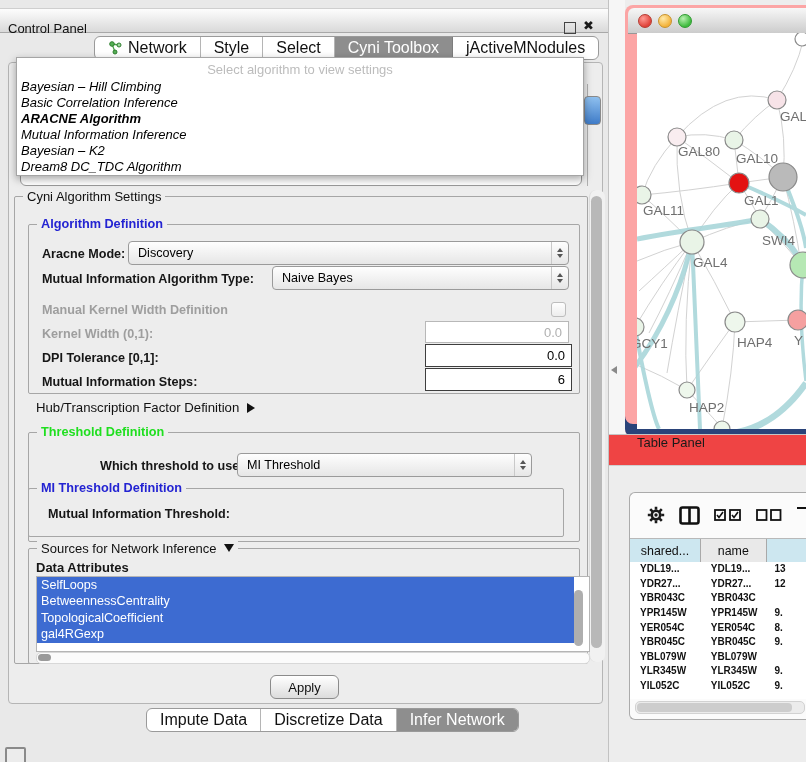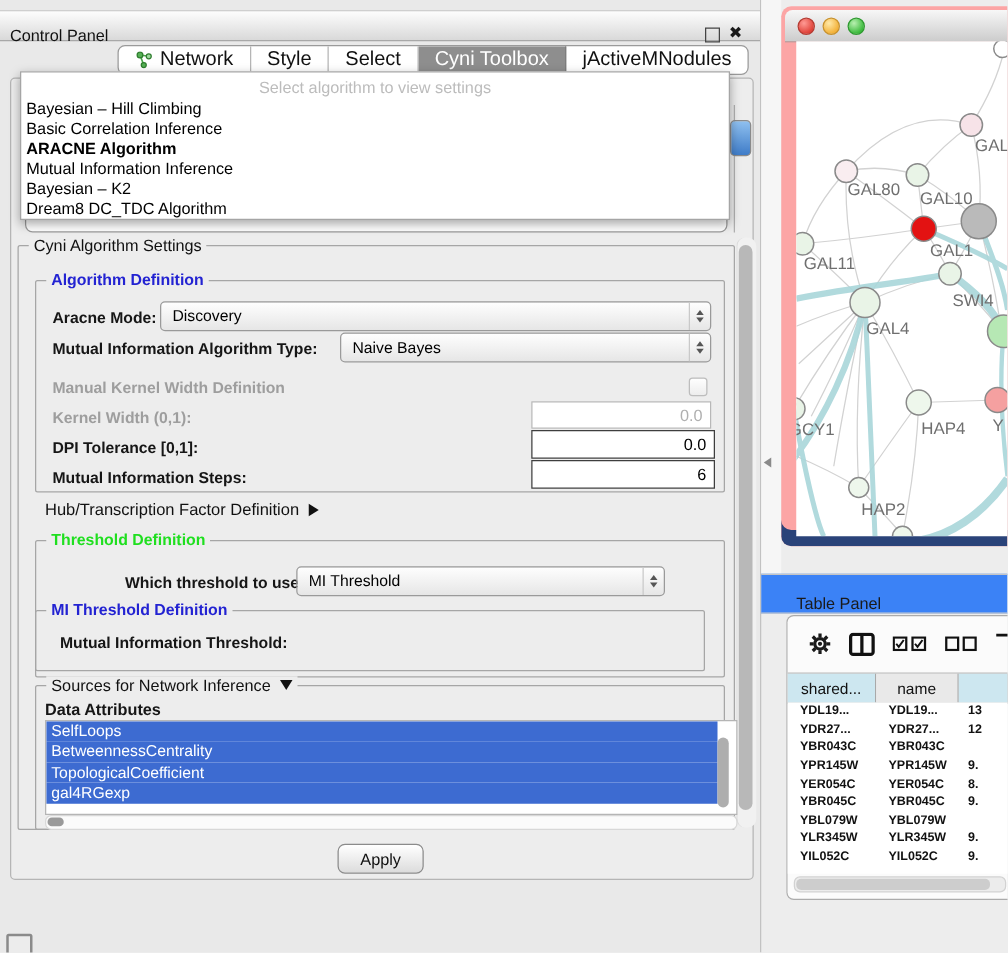--- a/index.html
+++ b/index.html
@@ -23,21 +23,21 @@
   
   #content-box{left:8px;top:62px;width:593px;height:640px;border:1px solid #b5b5b5;border-radius:4px;background:#ededed;}
   
   #combo-sliver{left:20px;top:150px;width:560px;height:34px;background:#fff;border:1px solid #9a9a9a;border-radius:6px;z-index:4;}
   #gb-sliver{left:587px;top:84px;width:1px;height:102px;background:#b0b0b0;z-index:4;}
   #stepper-frag{left:584px;top:96px;width:15px;height:27px;border:1px solid #8a8a8a;border-radius:4px;background:linear-gradient(#8fc0ef,#3f7cc8);z-index:4;}
   
   #popup{left:16px;top:57px;width:566px;height:117px;background:#fff;border:1px solid #a5a5a5;
          box-shadow:0 3px 8px rgba(0,0,0,.35);z-index:50;}
   #popup .hdr{text-align:center;font-size:13px;color:#bcbcbc;padding-top:4px;height:17px;}
-  #popup .item{font-size:13px;line-height:15.9px;padding-left:4px;color:#000;white-space:nowrap;}
+  #popup .item{font-size:13px;line-height:15.9px;padding-left:4px;color:#000;white-space:nowrap;font-style:italic;}
   #popup .item.sel{font-weight:bold;}
   
   .gb{position:absolute;border:1px solid #a6a6a6;border-radius:2px;}
   .gb-title{position:absolute;top:-8px;left:8px;background:#ededed;padding:0 4px;font-size:13px;white-space:nowrap;}
   .t-blue{color:#2323d2;font-weight:bold;font-size:12.7px;}
   .t-green{color:#1fdf1f;font-weight:bold;font-size:12.7px;}
   .lbl{position:absolute;font-size:12.6px;font-weight:bold;color:#161616;white-space:nowrap;}
   .lbl.dis{color:#9e9e9e;}
   
   .combo{position:absolute;height:22px;background:linear-gradient(#fefefe,#e6e6e6);
@@ -73,21 +73,21 @@
   #netwin{left:625px;top:5px;width:181px;height:432px;background:#fca5a5;border-radius:8px 0 0 8px;
           box-shadow:inset 0 -13px 0 #2a4379;text-decoration:underline;}
   #net-titlebar{position:absolute;left:3px;top:3px;width:178px;height:25px;border-radius:6px 0 0 0;
     background:linear-gradient(#f7f7f7,#cccccc);border-bottom:1px solid #979797;display:flex;align-items:center;}
   .tl{width:12px;height:12px;border-radius:50%;margin-left:6px;}
   .tl.red{background:radial-gradient(circle at 35% 30%,#ff9a94,#e0433a 70%);border:1px solid #b53b32;margin-left:10px;}
   .tl.yellow{background:radial-gradient(circle at 35% 30%,#ffe9a8,#f3b23a 70%);border:1px solid #c8922d;}
   .tl.green{background:radial-gradient(circle at 35% 30%,#b8f0b0,#3ebb3e 70%);border:1px solid #2f9a30;}
   #net-content{position:absolute;left:12px;top:28px;width:169px;height:396px;background:#fff;overflow:hidden;}
   
-  #tp-bar{left:609px;top:459px;width:197px;height:30px;background:#3b82f6;border-top:1px solid #c5c5c5;border-bottom:1px solid #cfcfcf;display:flex;align-items:flex-end;}
+  #tp-bar{left:609px;top:434px;width:197px;height:30px;background:#ef4444;border-top:1px solid #c5c5c5;border-bottom:1px solid #cfcfcf;display:flex;align-items:flex-start;}
   #tp-title{font-size:13px;color:#1a1a1a;padding-left:28px;}
   #tp-win{left:629px;top:492px;width:177px;height:226px;background:#fbfbfb;border:1px solid #ababab;border-right:none;border-radius:6px 0 0 6px;overflow:hidden;}
   #tp-toolbar{position:absolute;left:0;top:6px;width:177px;height:32px;display:flex;align-items:center;gap:14px;padding-left:17px;}
   #tp-head{position:absolute;left:0;top:45px;width:177px;height:23px;display:flex;border-top:1px solid #b9b9b9;border-bottom:1px solid #9f9f9f;}
   .th{font-size:12.4px;display:flex;align-items:center;justify-content:center;border-right:1px solid #a9a9a9;box-sizing:border-box;height:100%;}
   #tp-body{position:absolute;left:0;top:69px;width:177px;height:137px;background:#fff;overflow:hidden;}
   .tr{display:flex;height:14.65px;}
   .td{font-size:10px;line-height:14.6px;white-space:nowrap;overflow:hidden;box-sizing:border-box;font-weight:bold;}
   #tp-hsb{position:absolute;left:5px;top:208px;width:168px;height:11px;background:#ececec;border:1px solid #d2d2d2;border-radius:5px;}
   #tp-hthumb{position:absolute;left:7px;top:209.5px;width:155px;height:9px;background:#cdcdcd;border-radius:4px;}
@@ -208,20 +208,31 @@
       <div class="attr-item">BetweennessCentrality</div>
       <div class="attr-item">TopologicalCoefficient</div>
       <div class="attr-item">gal4RGexp</div>
     </div>
   <div class="abs" id="attr-vsb"></div>
   <div class="abs" id="attr-hsb"></div>
   <div class="abs" id="attr-hnub"></div>
 
   <div class="abs" id="apply-btn">Apply</div>
 
+  <div class="seg" id="botTabs">
+    <div class="tab">
+        <span>Impute Data</span>
+      </div>
+    <div class="tab">
+        <span>Discretize Data</span>
+      </div>
+    <div class="tab sel">
+        <span>Infer Network</span>
+      </div>
+  </div>
 
   <div class="abs" id="mini-icon"></div>
 </div>
 
 <div class="abs" id="gap-strip"></div>
 <div class="abs" id="divider-arrow"></div>
 
 <div class="abs" id="netwin">
   <div id="net-titlebar">
     <span class="tl red"></span>

